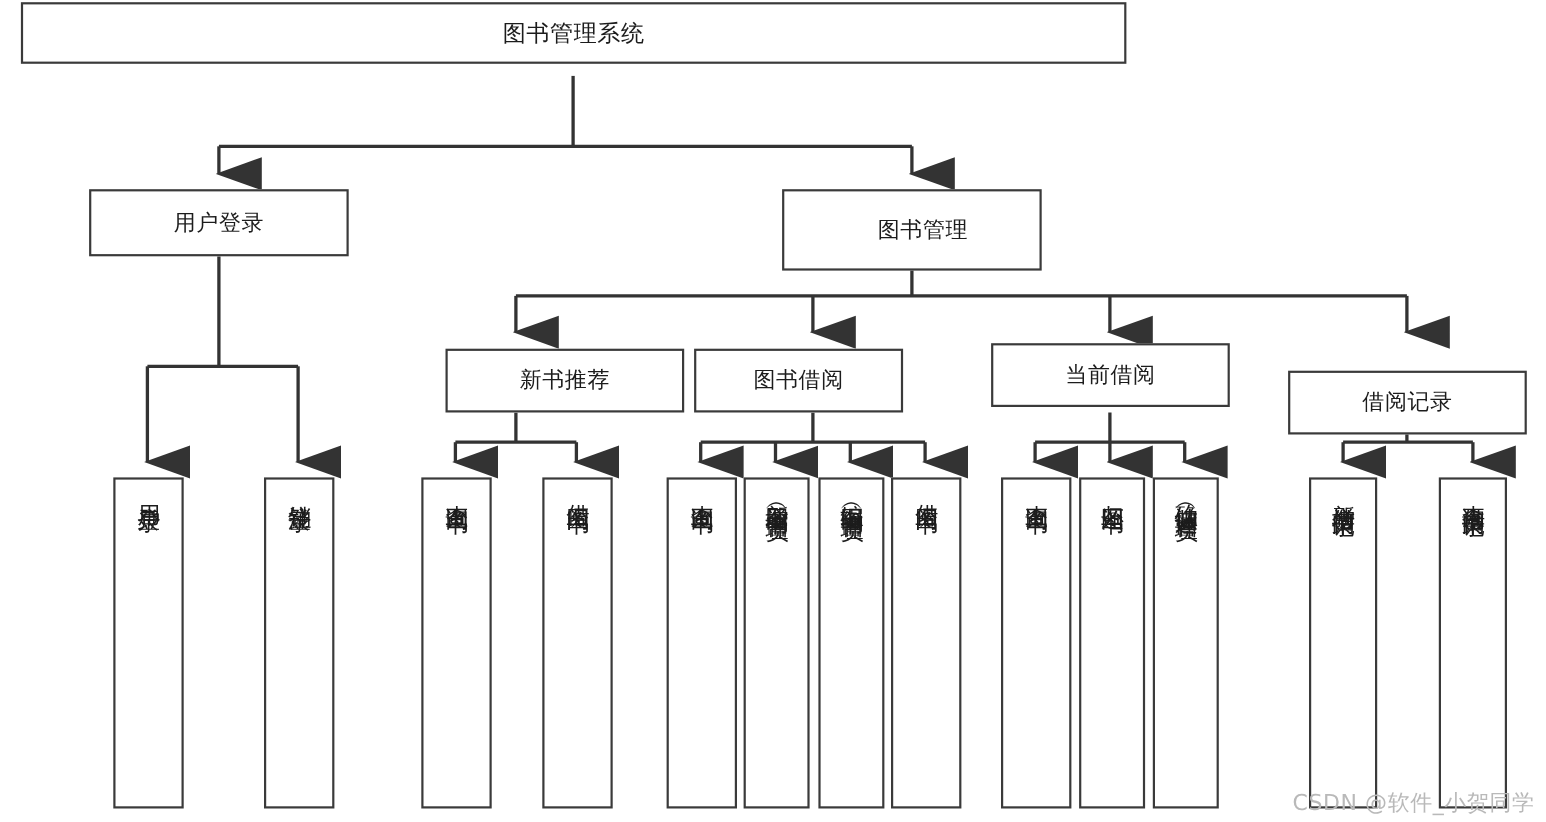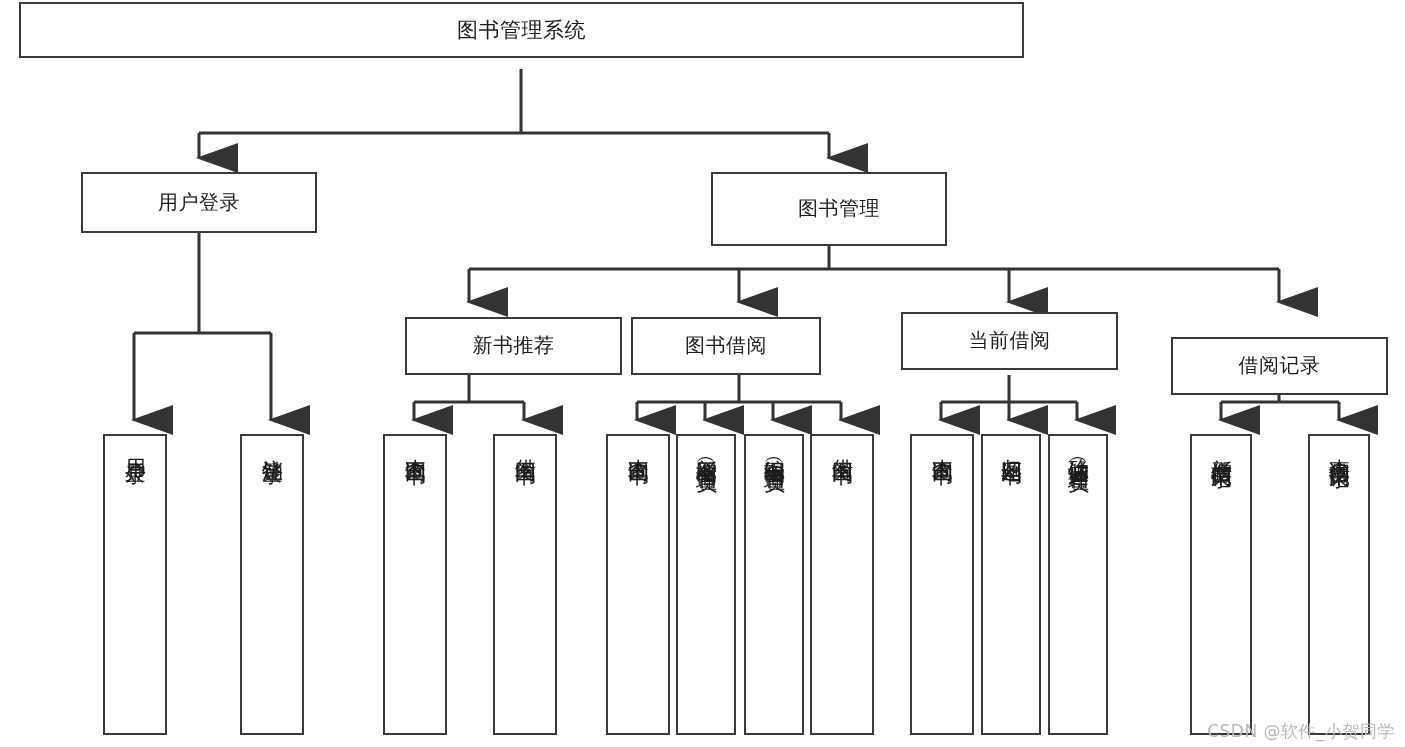--- a/index.html
+++ b/index.html
@@ -59,21 +59,21 @@
     text-orientation: upright;
     font-size: 21px;
     line-height: 1.0;
     letter-spacing: 2px;
     white-space: nowrap;
   }
   .watermark {
     position: absolute;
     right: 10px;
     bottom: 4px;
-    font-size: 17px;
+    font-size: 20px;
     color: #b9b9b9;
     letter-spacing: 0.5px;
     z-index: 5;
     white-space: nowrap;
     font-family: "DejaVu Sans", "Liberation Sans", sans-serif;
   }
 </style>
 </head>
 <body>
 

